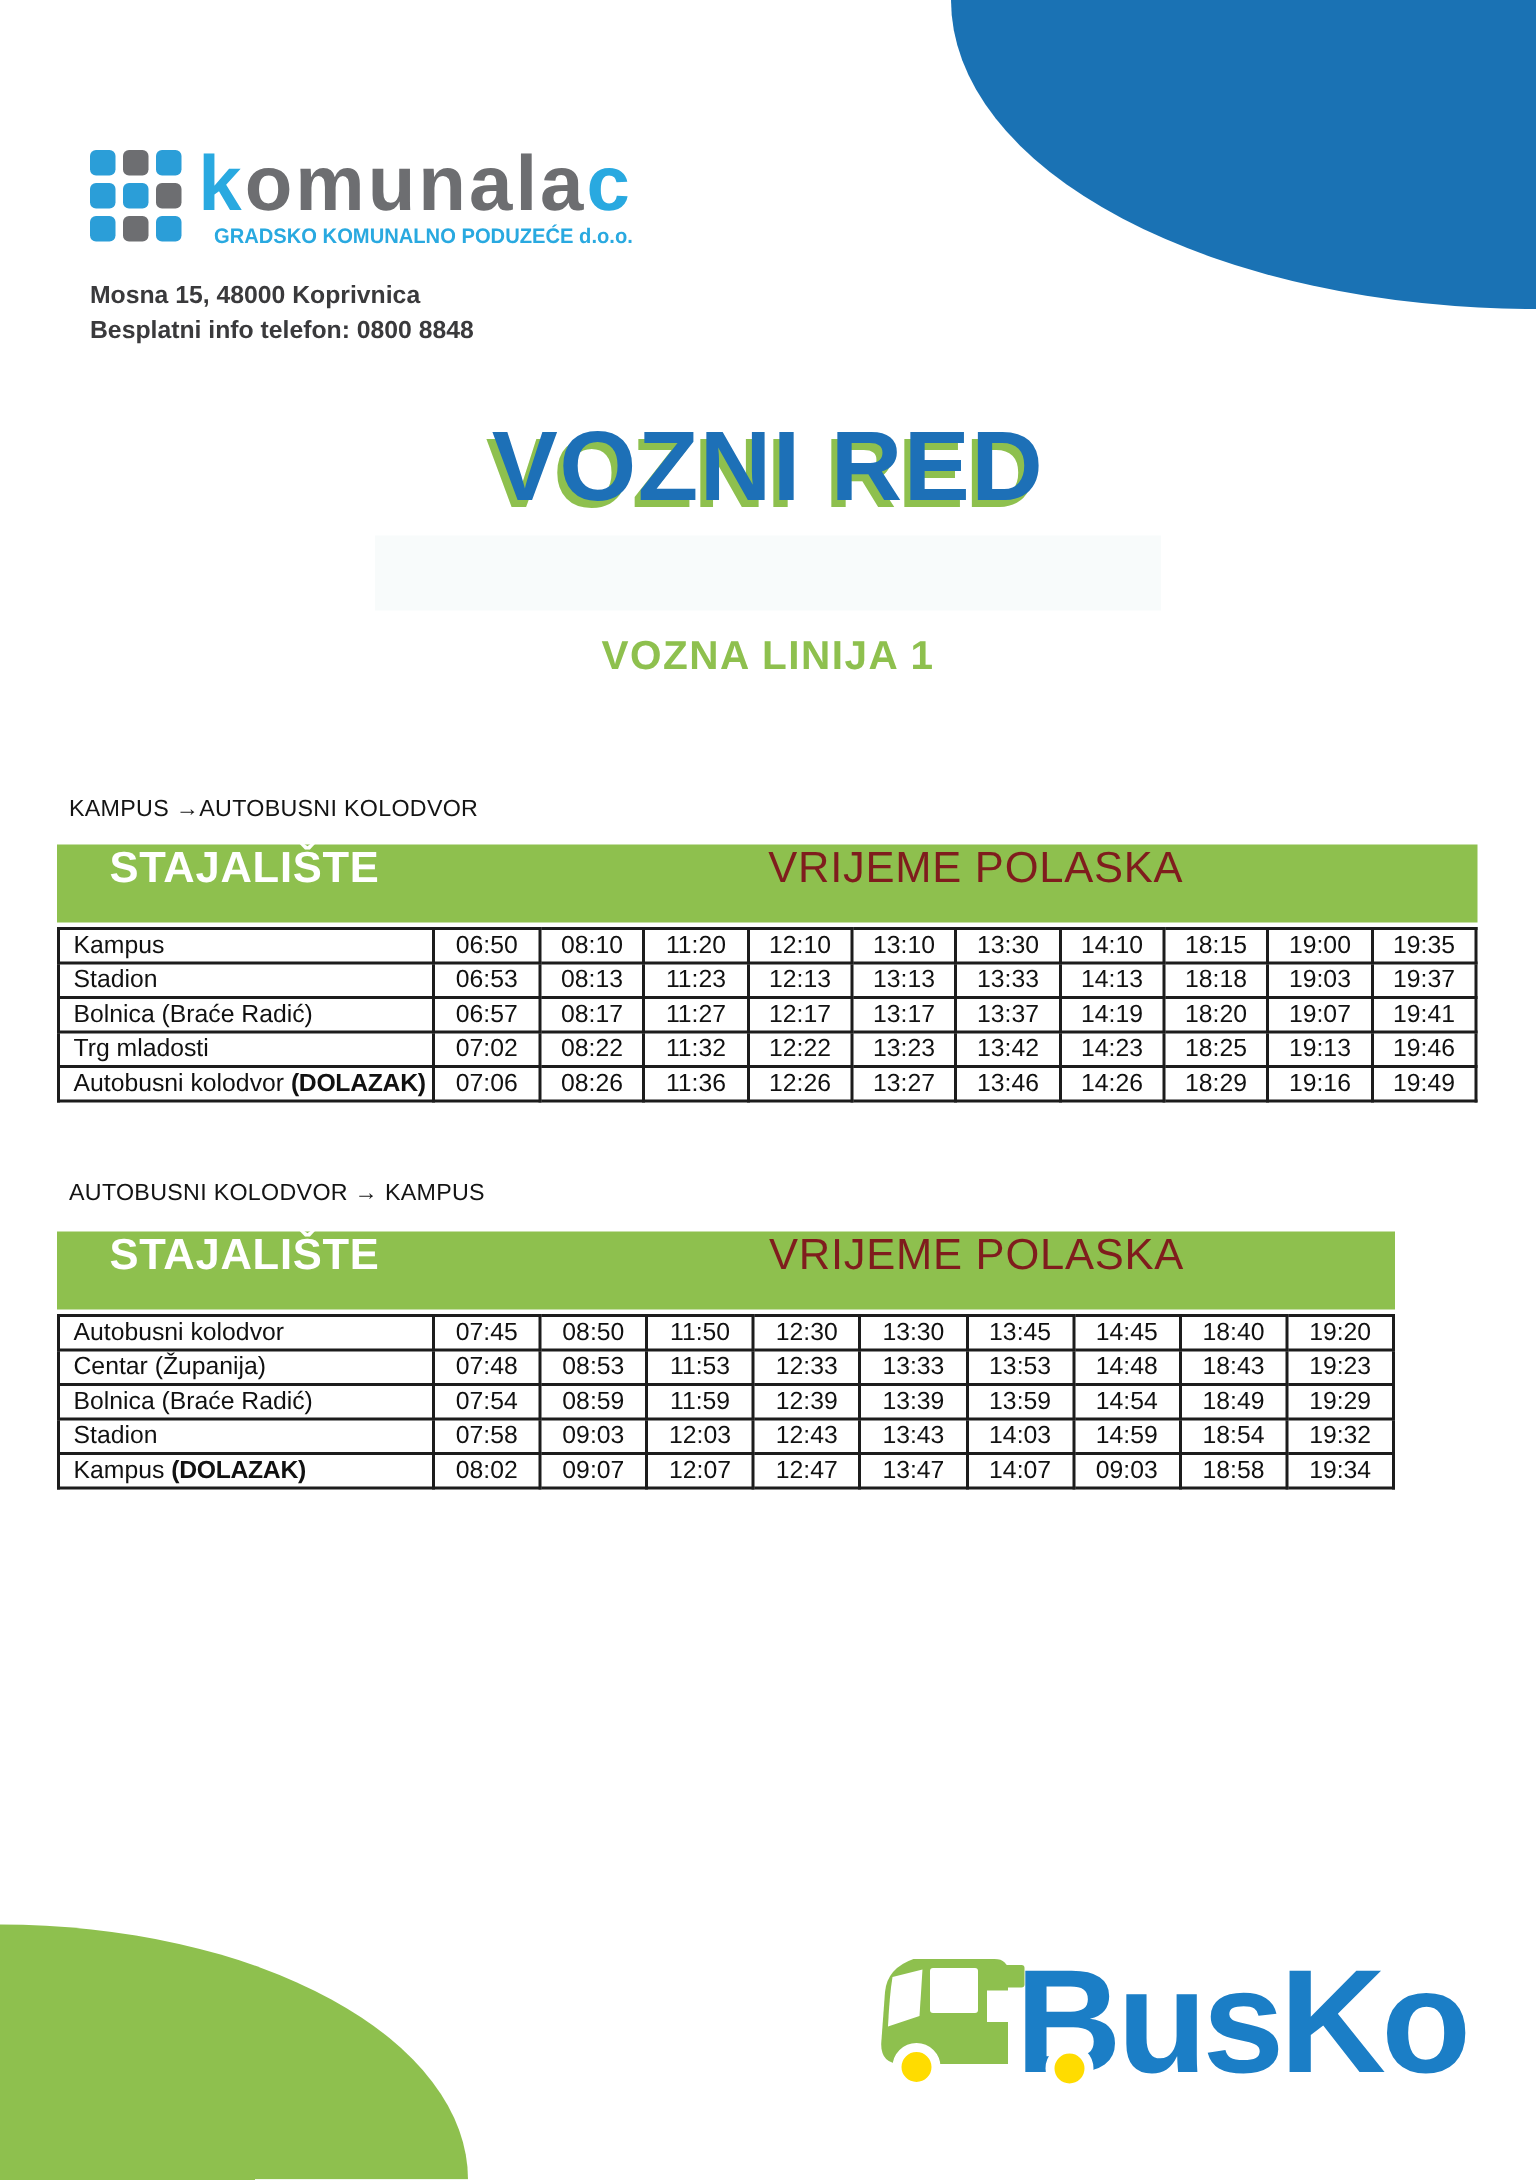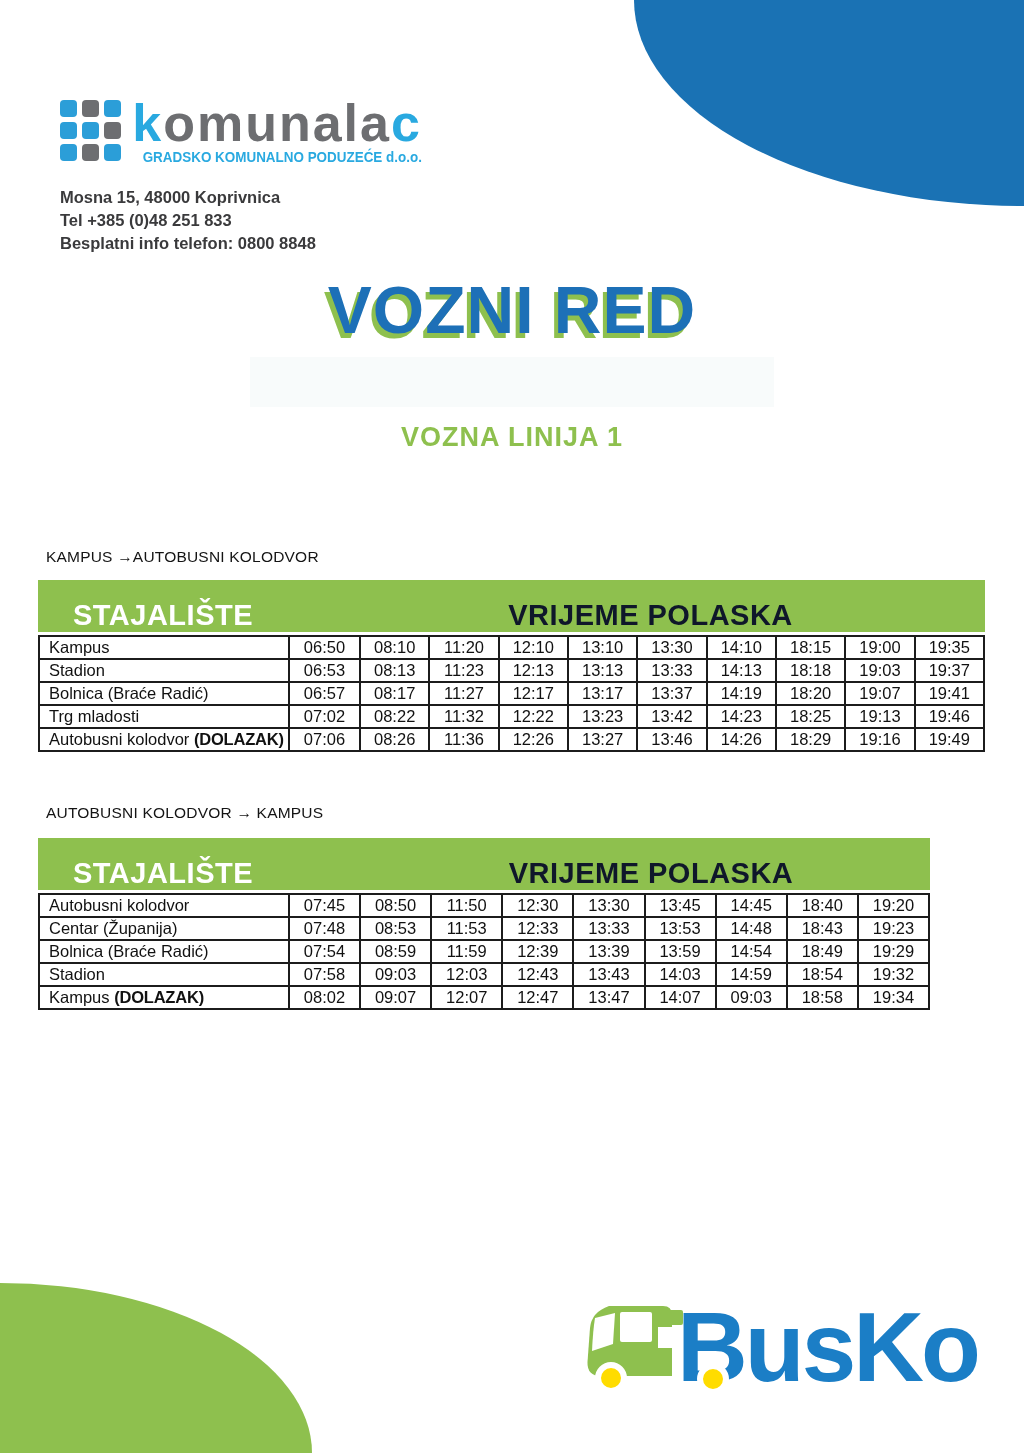--- a/index.html
+++ b/index.html
@@ -46,25 +46,25 @@
   .title{position:absolute;left:0;top:272px;width:100%;text-align:center;
     color:var(--blue-title);font-size:66px;font-weight:bold;letter-spacing:1px;
     text-shadow:-4px 5px 0 var(--green);}
   .line-title{position:absolute;left:0;top:422px;width:100%;text-align:center;
     color:var(--green);font-size:27px;font-weight:bold;letter-spacing:1px;}
 
   
   .timetable{position:absolute;left:38px;}
   .t1{top:531px;width:947px;}
   .t2{top:787px;width:892px;}
-  .route-label{font-size:15.5px;color:#141414;margin-left:8px;margin-bottom:14px;letter-spacing:.2px;margin-top:17px;}
+  .route-label{font-size:15.5px;color:#141414;margin-left:8px;margin-bottom:14px;letter-spacing:.2px;}
   .t2 .route-label{margin-bottom:16px;}
-  .thead-green{display:flex;background:var(--green);height:52px;align-items:flex-end;margin-bottom:3px;gap:28px;}
+  .thead-green{display:flex;background:var(--green);height:52px;align-items:flex-start;margin-bottom:3px;gap:28px;}
   .th-stop{width:250px;text-align:center;color:#fff;font-weight:bold;font-size:29px;letter-spacing:.5px;}
-  .th-times{flex:1;text-align:center;color:#0f172a;font-weight:bold;font-size:29px;letter-spacing:.5px;}
+  .th-times{flex:1;text-align:center;color:#7f1d1d;font-weight:normal;font-size:29px;letter-spacing:.5px;}
   .t2 .th-times{padding-left:56px;}
   table{width:100%;border-collapse:collapse;table-layout:fixed;}
   td{border:2px solid var(--ink);height:23px;font-size:16.5px;color:#111;white-space:nowrap;overflow:hidden;}
   td.stop{width:250px;text-align:left;padding-left:9px;}
   td.stop b{letter-spacing:-0.2px;}
   td.time{text-align:center;}
   td.first-time{width:71px;}
 
   
   .note{position:absolute;left:0;top:1150px;width:100%;text-align:center;font-size:22.5px;}
@@ -101,21 +101,20 @@
           <span class="sq gray"></span>
           <span class="sq blue"></span>
         </div>
       <div class="brand-text">
         <div class="wordmark"><span class="blue">k</span><span class="gray">omunala</span><span class="blue">c</span></div>
         <div class="brand-sub">GRADSKO KOMUNALNO PODUZEĆE d.o.o.</div>
       </div>
     </div>
     <div class="address">
       <div>Mosna 15, 48000 Koprivnica</div>
-      <div>Tel +385 (0)48 251 833</div>
       <div>Besplatni info telefon: 0800 8848</div>
     </div>
   </header>
 
   <div class="band"></div>
   <h1 class="title">VOZNI RED</h1>
   <h2 class="line-title">VOZNA LINIJA 1</h2>
 
   <section class="timetable t1">
     <div class="route-label">KAMPUS →AUTOBUSNI KOLODVOR</div>

